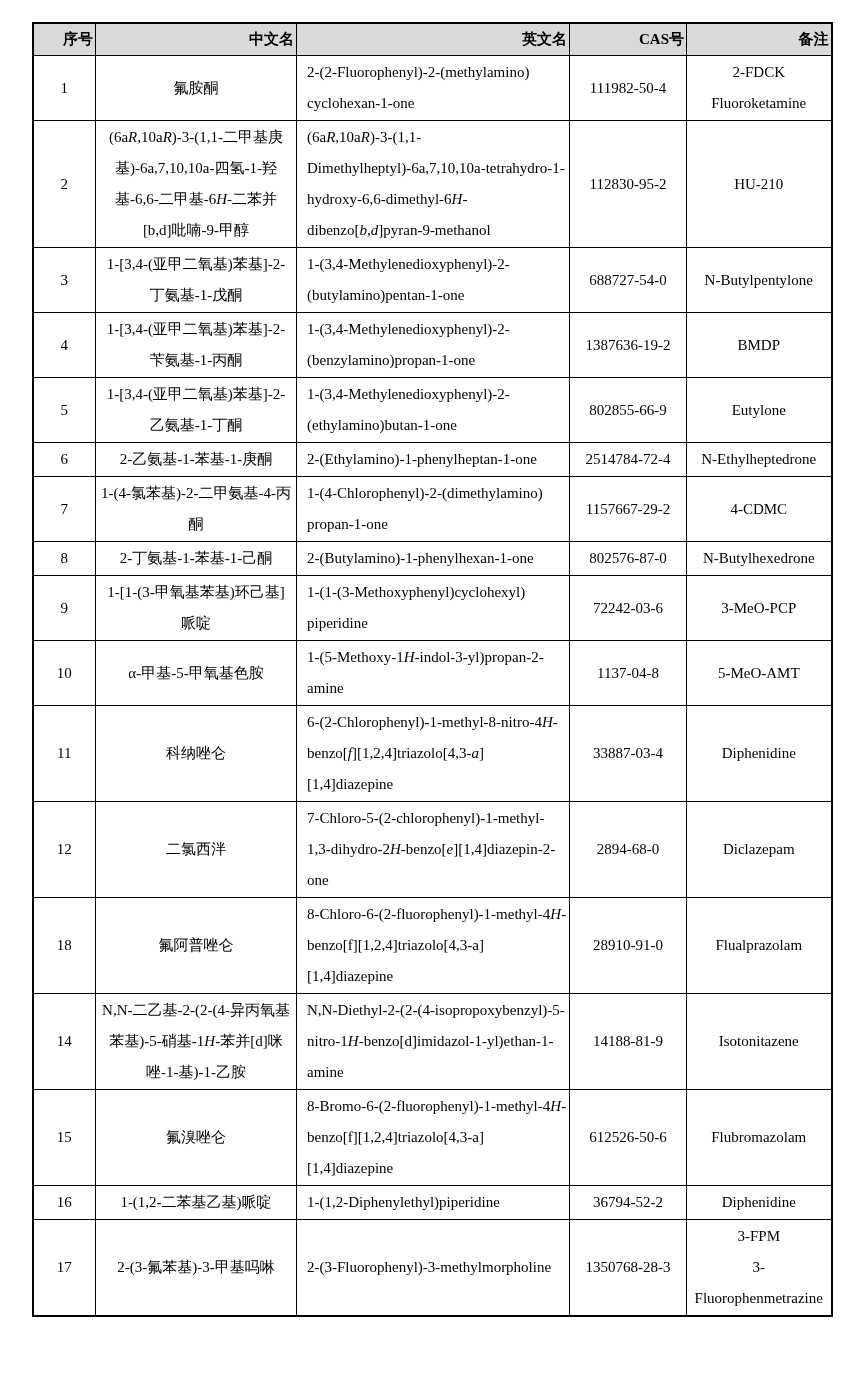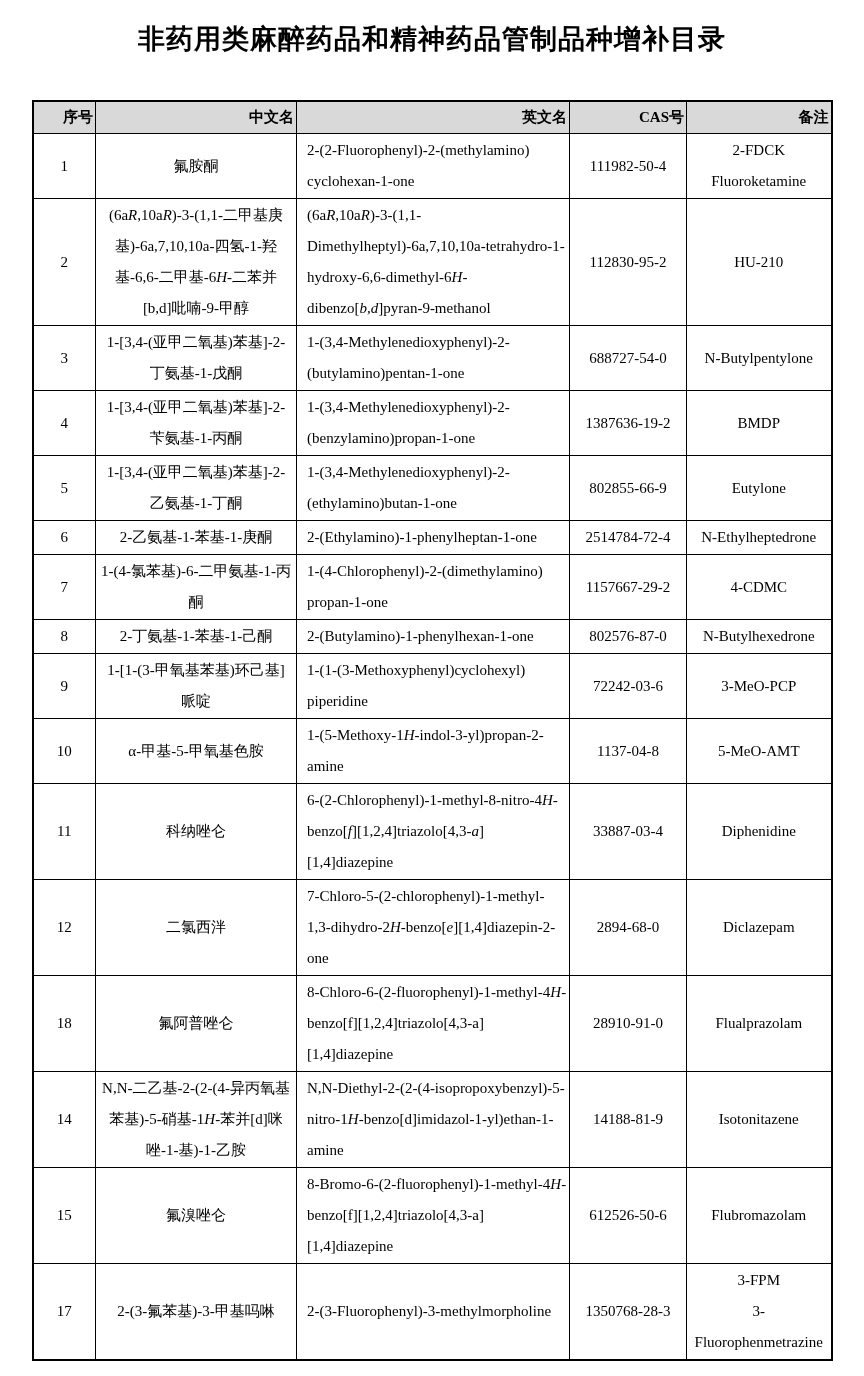--- a/index.html
+++ b/index.html
@@ -68,21 +68,20 @@
     white-space: pre-line;
   }
   td.c-cn i, td.c-en i {
     font-style: italic;
   }
 </style>
 </head>
 <body>
 
 <div class="page">
-  <div class="doc-title">非药用类麻醉药品和精神药品管制品种增补目录</div>
 
   <table class="catalog">
     <colgroup>
       <col class="w-no">
       <col class="w-cn">
       <col class="w-en">
       <col class="w-cas">
       <col class="w-remark">
     </colgroup>
     <thead>
@@ -139,21 +138,21 @@
   <tr>
     <td class="c-no">6</td>
     <td class="c-cn">2-乙氨基-1-苯基-1-庚酮</td>
     <td class="c-en">2-(Ethylamino)-1-phenylheptan-1-one</td>
     <td class="c-cas">2514784-72-4</td>
     <td class="c-remark">N-Ethylheptedrone</td>
   </tr>
 
   <tr>
     <td class="c-no">7</td>
-    <td class="c-cn">1-(4-氯苯基)-6-二甲氨基-1-丙酮</td>
+    <td class="c-cn">1-(4-氯苯基)-2-二甲氨基-4-丙酮</td>
     <td class="c-en">1-(4-Chlorophenyl)-2-(dimethylamino) propan-1-one</td>
     <td class="c-cas">1157667-29-2</td>
     <td class="c-remark">4-CDMC</td>
   </tr>
 
   <tr>
     <td class="c-no">8</td>
     <td class="c-cn">2-丁氨基-1-苯基-1-己酮</td>
     <td class="c-en">2-(Butylamino)-1-phenylhexan-1-one</td>
     <td class="c-cas">802576-87-0</td>
@@ -209,20 +208,27 @@
   </tr>
 
   <tr>
     <td class="c-no">15</td>
     <td class="c-cn">氟溴唑仑</td>
     <td class="c-en">8-Bromo-6-(2-fluorophenyl)-1-methyl-4<i>H</i>-benzo[f][1,2,4]triazolo[4,3-a][1,4]diazepine</td>
     <td class="c-cas">612526-50-6</td>
     <td class="c-remark">Flubromazolam</td>
   </tr>
 
+  <tr>
+    <td class="c-no">16</td>
+    <td class="c-cn">1-(1,2-二苯基乙基)哌啶</td>
+    <td class="c-en">1-(1,2-Diphenylethyl)piperidine</td>
+    <td class="c-cas">36794-52-2</td>
+    <td class="c-remark">Diphenidine</td>
+  </tr>
 
   <tr>
     <td class="c-no">17</td>
     <td class="c-cn">2-(3-氟苯基)-3-甲基吗啉</td>
     <td class="c-en">2-(3-Fluorophenyl)-3-methylmorpholine</td>
     <td class="c-cas">1350768-28-3</td>
     <td class="c-remark">3-FPM
 3-
 Fluorophenmetrazine</td>
   </tr>

